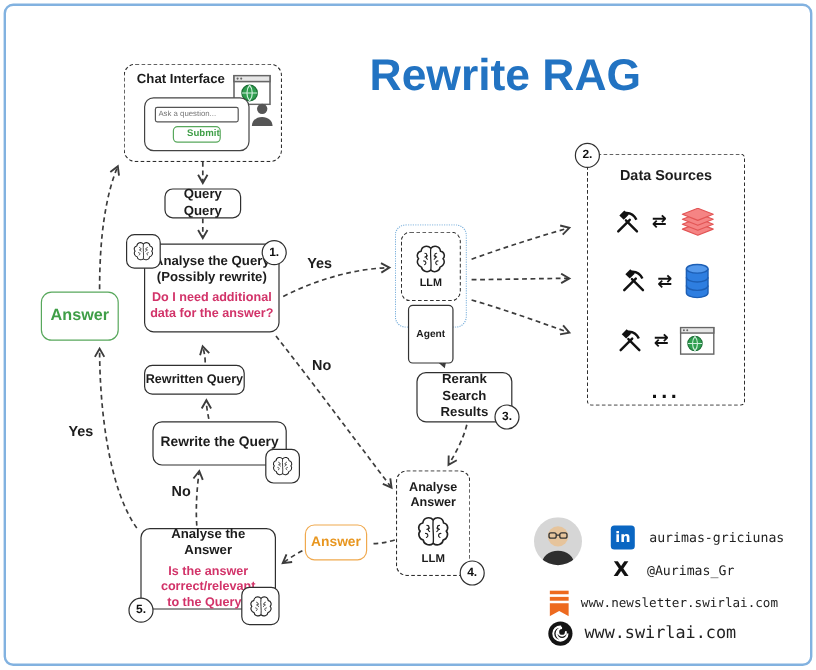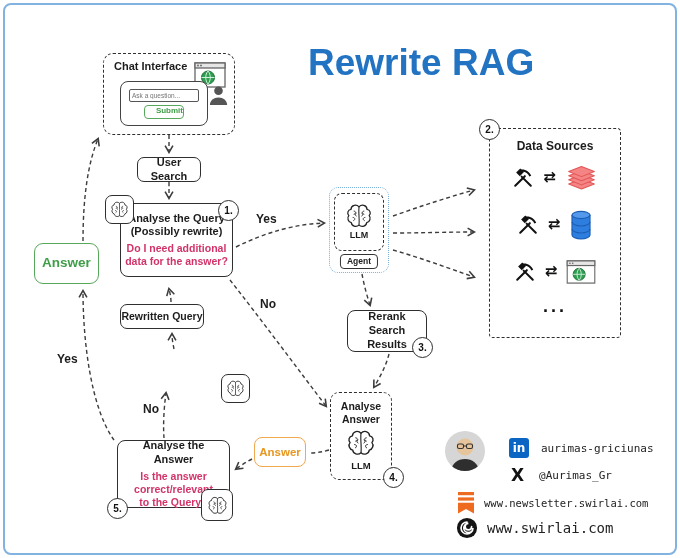--- a/index.html
+++ b/index.html
@@ -142,21 +142,21 @@
     <svg style="position:absolute;left:103px;top:29px;" width="23" height="25" viewBox="0 0 24 24">
         <use href="#person"></use>
       </svg>
     <div class="chat-card">
       <input class="chat-input" type="text" placeholder="Ask a question..." style="">
       <div class="chat-submit">Submit</div>
     </div>
   </div>
 
   <div class="node" style="left:137px;top:157px;width:64px;height:25px;border-radius:7px;">
-    <span>User Search</span>
+    <span>Query Query</span>
   </div>
 
   <div class="node" style="left:120px;top:203px;width:113px;height:74px;padding:3px;">
     <span>Analyse the Query</span>
     <span>(Possibly rewrite)</span>
     <span class="pink">Do I need additional data for the answer?</span>
   </div>
   <div class="brainbox" style="left:105px;top:195px;width:27px;height:27px;">
     <svg width="19" height="19" viewBox="0 0 40 40">
         <use href="#brain"></use>
@@ -168,24 +168,24 @@
     <span>Answer</span>
   </div>
 
   <div class="node" style="left:329px;top:187px;width:60px;height:86px;border:1.6px dotted #7ab0dc;border-radius:9px;">
     <div class="node dashedb" style="left:4px;top:5px;width:50px;height:58px;border-width:1.4px;">
       <svg width="28" height="28" viewBox="0 0 40 40">
           <use href="#brain"></use>
         </svg>
       <span style="font-size:9px;font-weight:600;">LLM</span>
     </div>
-    <div style="position:absolute;left:50%;top:66px;transform:translateX(-50%);border:1.4px solid #333;border-radius:4px;background:#fff;padding:1px 6px;font-size:8.5px;font-weight:600;">Agent</div>
-  </div>
-
-  <div class="node dashedb" style="left:489px;top:128px;width:132px;height:210px;border-radius:4px;justify-content:flex-start;padding-top:10px;">
+    <div style="position:absolute;left:50%;top:66px;transform:translateX(-50%);border:1.4px solid #333;border-radius:4px;background:#fff;padding:18px 6px;font-size:8.5px;font-weight:600;">Agent</div>
+  </div>
+
+  <div class="node dashedb" style="left:489px;top:128px;width:132px;height:210px;border-radius:4px;justify-content:flex-start;padding-top:10px;gap:12px;">
     <span style="font-size:12px;">Data Sources</span>
     <div class="ds-row">
       <svg width="22" height="22" viewBox="0 0 24 24">
           <use href="#tools"></use>
         </svg>
       <span class="sync">⇄</span>
       <svg width="33" height="24" viewBox="0 0 36 26">
           <use href="#stack"></use>
         </svg>
     </div>
@@ -222,20 +222,23 @@
         <use href="#brain"></use>
       </svg>
     <span style="font-size:9.5px;font-weight:600;">LLM</span>
   </div>
   <div class="badge" style="left:383px;top:467px;">4.</div>
 
   <div class="node" style="left:120px;top:304px;width:84px;height:25px;border-radius:7px;font-size:10.5px;">
     <span>Rewritten Query</span>
   </div>
 
+  <div class="node" style="left:127px;top:351px;width:112px;height:37px;font-size:11.5px;">
+    <span>Rewrite the Query</span>
+  </div>
   <div class="brainbox" style="left:221px;top:374px;width:27px;height:27px;">
     <svg width="19" height="19" viewBox="0 0 40 40">
         <use href="#brain"></use>
       </svg>
   </div>
 
   <div class="node orange-node" style="left:254px;top:437px;width:52px;height:30px;">
     <span>Answer</span>
   </div>
 

